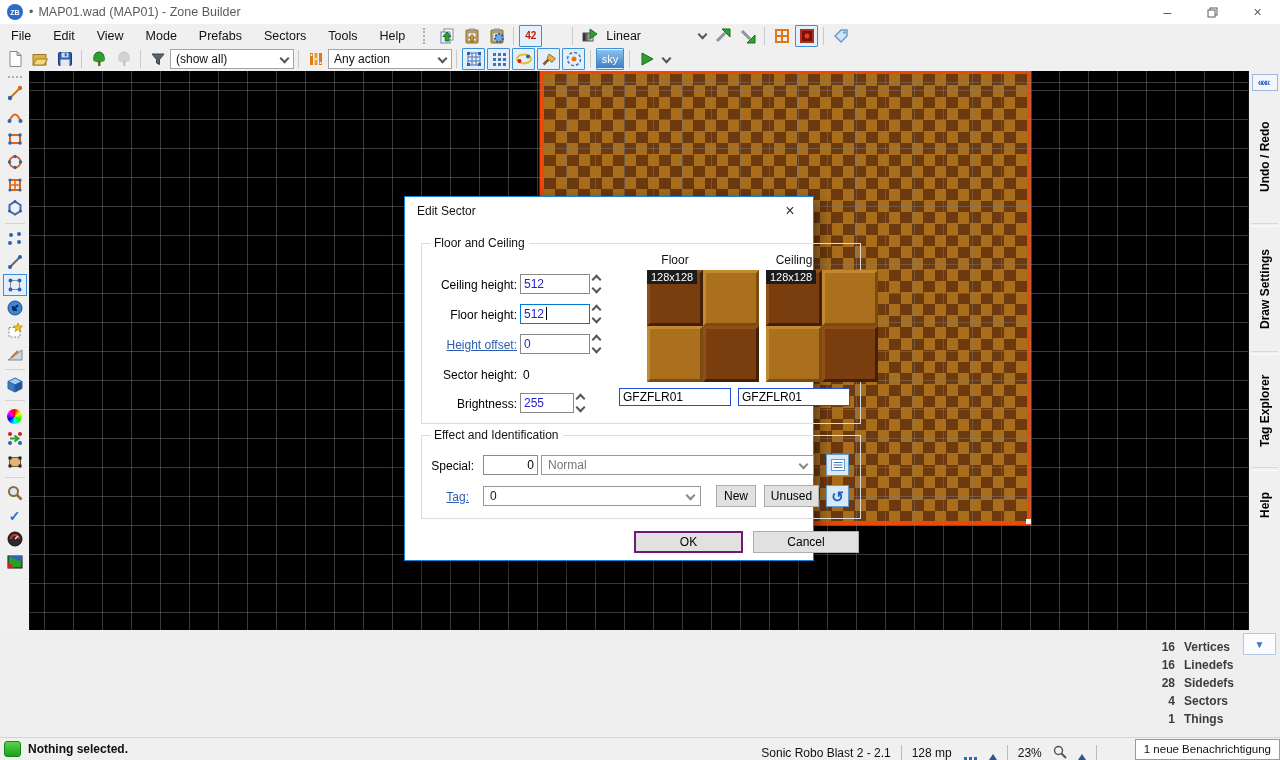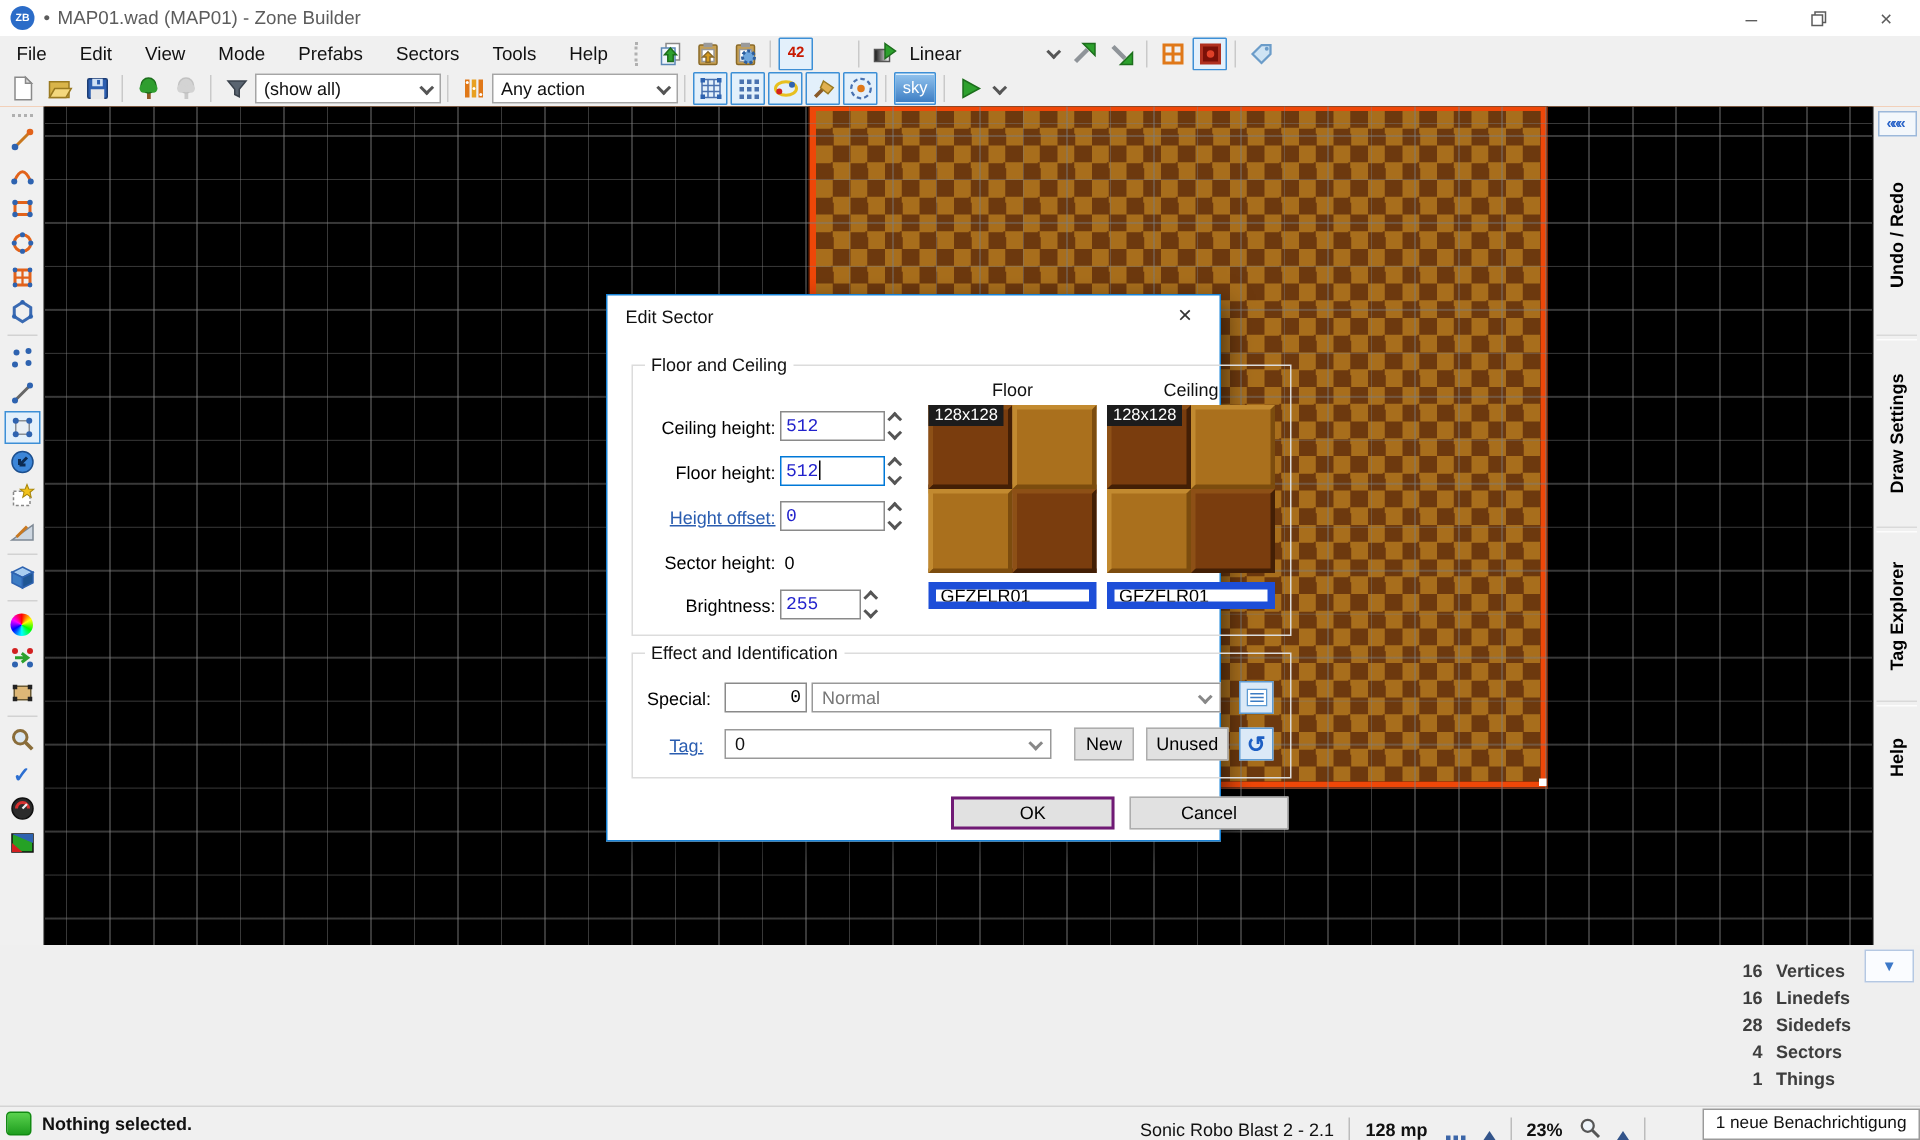--- a/index.html
+++ b/index.html
@@ -59,30 +59,30 @@
   
   .dialog{position:absolute;left:404px;top:196px;width:410px;height:365px;background:#fff;border:1px solid #1883d7;
           box-shadow:4px 6px 16px rgba(0,0,0,.5);box-sizing:border-box;}
   .dlgtitle{position:absolute;left:0;top:0;width:100%;height:28px;display:flex;align-items:center;}
   .dlgtitle span{margin-left:12px;font-size:12px;}
   .dlgclose{position:absolute;right:1px;top:1px;width:44px;height:26px;display:flex;align-items:center;justify-content:center;font-size:16px;color:#333;}
   .group{position:absolute;border:1px solid #dcdcdc;}
   .grouplabel{position:absolute;top:-8px;left:8px;background:#fff;padding:0 4px;font-size:12px;}
   .flabel{position:absolute;text-align:right;font-size:12px;color:#000;}
   .link{color:#2a5db0;text-decoration:underline;}
-  .numbox{position:absolute;height:18px;border:1px solid #8a8a8a;font-size:12px;color:#2222cc;padding:0 3px;box-sizing:content-box;font-family:Liberation Mono, monospace;}
+  .numbox{position:absolute;height:18px;border:1px solid #8a8a8a;font-size:12px;color:#2222cc;padding:0 3px;box-sizing:content-box;font-family:Liberation Sans, sans-serif;}
   .numbox.focused{border:1px solid #0078d7;}
   .spin{position:absolute;width:14px;height:22px;display:flex;flex-direction:column;align-items:center;justify-content:space-between;padding:3px 0;box-sizing:border-box;}
   .colhdr{position:absolute;width:112px;text-align:center;font-size:12px;}
-  .texprev{position:absolute;width:112px;height:112px;}
+  .texprev{position:absolute;width:112px;height:112px;margin-left:28px;}
   .texq{position:absolute;width:56px;height:56px;box-sizing:border-box;border:3px solid;}
   .texq.dk{background:#7a3d0e;border-color:#8d5016 #431f05 #431f05 #8d5016;}
   .texq.lt{background:#aa701d;border-color:#c28a30 #7c4c0e #7c4c0e #c28a30;}
   .texbadge{position:absolute;left:0;top:0;background:#1c1c1c;color:#fff;font-size:11px;padding:1px 4px;z-index:2;}
-  .texname{position:absolute;width:112px;height:18px;border:5px solid #1d4ed8;font-size:12px;padding:0 3px;box-sizing:border-box;font-family:"Liberation Sans",sans-serif;}
+  .texname{position:absolute;width:112px;height:18px;border:1px solid #1d4ed8;font-size:12px;padding:0 3px;box-sizing:border-box;font-family:"Liberation Sans",sans-serif;}
   .combo2{position:absolute;height:20px;background:#fff;border:1px solid #999;display:flex;align-items:center;justify-content:space-between;padding:0 6px;box-sizing:border-box;}
   .dlgbtn{position:absolute;height:22px;background:#e1e1e1;border:1px solid #adadad;font-size:12px;font-family:"Liberation Sans",sans-serif;display:flex;align-items:center;justify-content:center;box-sizing:border-box;}
   .dlgbtn.default{border:2px solid #701a75;}
   .iconbtn{position:absolute;width:23px;height:22px;border:1px solid #5e9bd3;background:#dbe9f7;display:flex;align-items:center;justify-content:center;box-sizing:border-box;}
   .undoglyph{color:#1d5fc4;font-weight:bold;font-size:15px;line-height:1;}
   .caret{position:absolute;width:1px;height:13px;background:#000;}
   
   .infobar{position:absolute;left:0;top:630px;width:1280px;height:107px;background:#efefef;}
   .modetitle{position:absolute;left:24px;top:18px;font-size:47px;font-weight:bold;color:#7b7b7b;}
   .stats{position:absolute;right:38px;top:8px;}
@@ -91,21 +91,21 @@
   .statlabel{margin-left:9px;width:58px;text-align:left;}
   .statscollapse{position:absolute;right:4px;top:3px;width:31px;height:20px;background:#fafcff;border:1px solid #b5c8e2;
                  color:#3c78c8;font-size:10px;display:flex;align-items:center;justify-content:center;}
   
   .statusbar{position:absolute;left:0;top:737px;width:1280px;height:23px;background:#f0f0f0;border-top:1px solid #d4d4d4;
              display:flex;align-items:center;box-sizing:border-box;}
   .stgreen{width:15px;height:14px;border-radius:3px;background:linear-gradient(#5ad24e,#1f9e1f);border:1px solid #128a12;margin-left:4px;}
   .stsel{font-weight:bold;margin-left:7px;}
   .stright{margin-left:auto;display:flex;align-items:flex-end;gap:10px;}
   .stsep{width:1px;height:15px;background:#bcbcbc;}
-  .stbold{font-weight:bold;}
+  .stbold{font-weight:normal;}
   .gsq{width:3px;height:3px;background:#3c66a8;box-shadow:5px 0 #3c66a8,10px 0 #3c66a8,0 5px #3c66a8,5px 5px #3c66a8,10px 5px #3c66a8,0 10px #3c66a8,5px 10px #3c66a8,10px 10px #3c66a8;margin:-8px 12px 0 2px;}
   .uparr{width:0;height:0;border-left:4px solid transparent;border-right:4px solid transparent;border-bottom:6px solid #33548a;}
   .notif{height:21px;background:#fff;border:1px solid #9a9a9a;display:flex;align-items:center;padding:0 8px;font-size:11.5px;margin-left:28px;box-sizing:border-box;}
 </style>
 </head>
 <body>
 
 <div id="app">
 
   <div class="titlebar">

